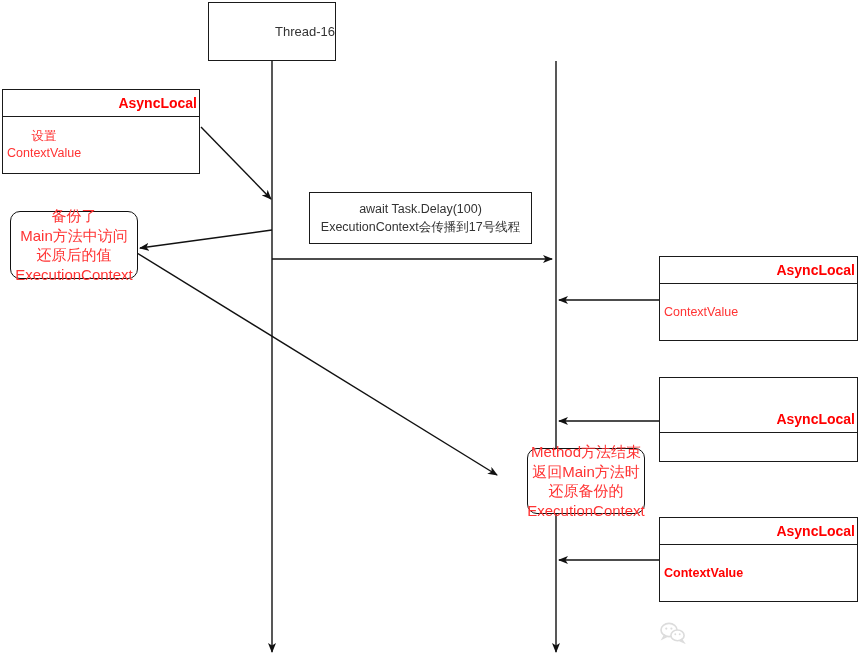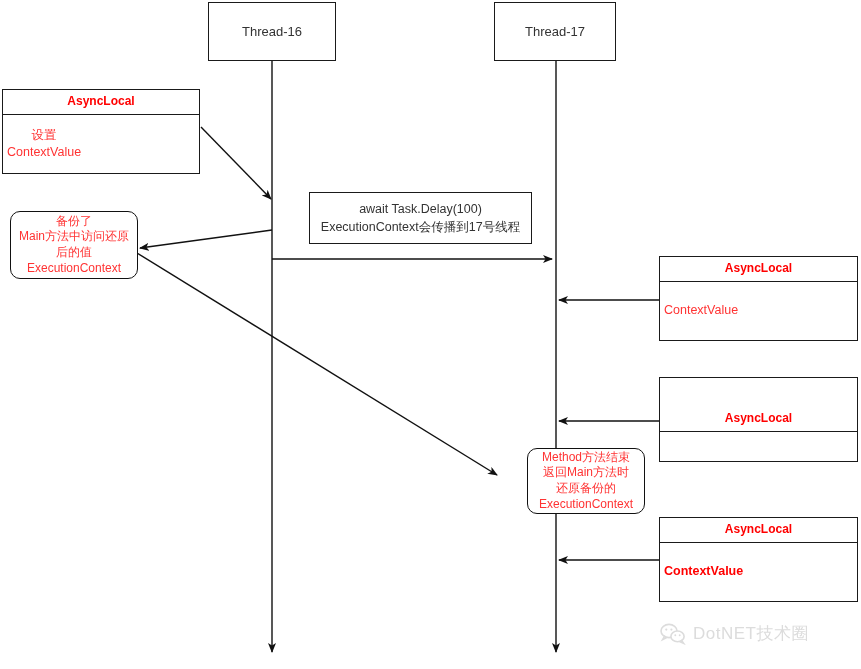--- a/index.html
+++ b/index.html
@@ -36,24 +36,24 @@
     justify-content: center;
   }
   .lifeline-head {
     align-items: center;
     justify-content: center;
     text-align: center;
     color: #333333;
     font-size: 13px;
   }
   .al-header {
-    text-align: center;
+    text-align: right;
     color: #ff0000;
     font-weight: bold;
-    font-size: 12px;
+    font-size: 14px;
     padding: 5px 2px 5px 2px;
     border-bottom: 1px solid #1a1a1a;
     line-height: 1.15;
   }
   .al-body {
     text-align: center;
     color: #ff3333;
     font-size: 12.5px;
     line-height: 1.35;
     padding: 10px 4px;
@@ -70,21 +70,21 @@
     color: #333333;
     font-size: 12.5px;
     line-height: 1.45;
     text-align: center;
     padding: 6px 8px;
     justify-content: center;
   }
   .rounded {
     border-radius: 10px;
     color: #ff3333;
-    font-size: 12px;
+    font-size: 15px;
     line-height: 1.3;
     text-align: center;
     padding: 5px 6px;
     align-items: center;
     justify-content: center;
     border: 1.4px solid #111111;
   }
   .watermark {
     position: absolute;
     display: flex;
@@ -119,27 +119,24 @@
 
     <line x1="272" y1="259" x2="552" y2="259" stroke="#111111" stroke-width="1.4" marker-end="url(#ah)"></line>
 
     <line x1="137" y1="253" x2="497" y2="475" stroke="#111111" stroke-width="1.4" marker-end="url(#ah)"></line>
 
     <line x1="659" y1="300" x2="559" y2="300" stroke="#111111" stroke-width="1.4" marker-end="url(#ah)"></line>
     <line x1="659" y1="421" x2="559" y2="421" stroke="#111111" stroke-width="1.4" marker-end="url(#ah)"></line>
     <line x1="659" y1="560" x2="559" y2="560" stroke="#111111" stroke-width="1.4" marker-end="url(#ah)"></line>
   </svg>
 
-  <div class="node lifeline-head" style="left:208px; top:2px; width:128px; height:59px;">
+  <div class="node lifeline-head" style="left:208px; top:2px; width:128px; height:59px;align-items:flex-end;">
     <span>Thread-16</span>
   </div>
 
-  <div class="node lifeline-head" style="left:494px; top:2px; width:122px; height:59px;">
-    <span>Thread-17</span>
-  </div>
 
   <div class="node" style="left:2px; top:89px; width:198px; height:85px;">
     <div class="al-header">AsyncLocal</div>
     <div class="al-body">
       <div>
         <div>设置</div>
         <div>ContextValue</div>
       </div>
     </div>
   </div>
@@ -197,16 +194,15 @@
         <ellipse cx="9" cy="8" rx="8" ry="6.6" fill="none" stroke="#dcdcdc" stroke-width="1.6"></ellipse>
         <path d="M4.5 13.3 L2.6 16.6 L6.2 14.9 Z" fill="none" stroke="#dcdcdc" stroke-width="1.6"></path>
         <circle cx="6.3" cy="6.6" r="1.1" fill="#dcdcdc"></circle>
         <circle cx="11.4" cy="6.6" r="1.1" fill="#dcdcdc"></circle>
         <ellipse cx="17.5" cy="13.4" rx="6.6" ry="5.4" fill="#ffffff" stroke="#dcdcdc" stroke-width="1.6"></ellipse>
         <path d="M21.8 17.6 L23.6 20.3 L20.6 18.9 Z" fill="none" stroke="#dcdcdc" stroke-width="1.6"></path>
         <circle cx="15.3" cy="12.3" r="0.95" fill="#dcdcdc"></circle>
         <circle cx="19.7" cy="12.3" r="0.95" fill="#dcdcdc"></circle>
       </svg>
     </span>
-    <span class="wm-label">DotNET技术圈</span>
   </div>
 
 </div>
 
 </body></html>

